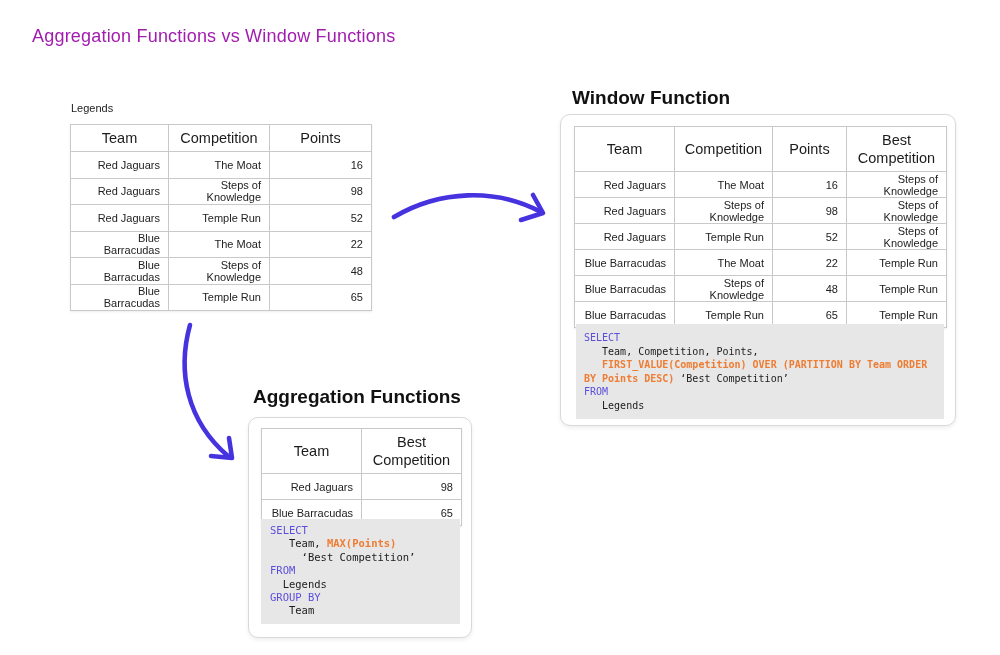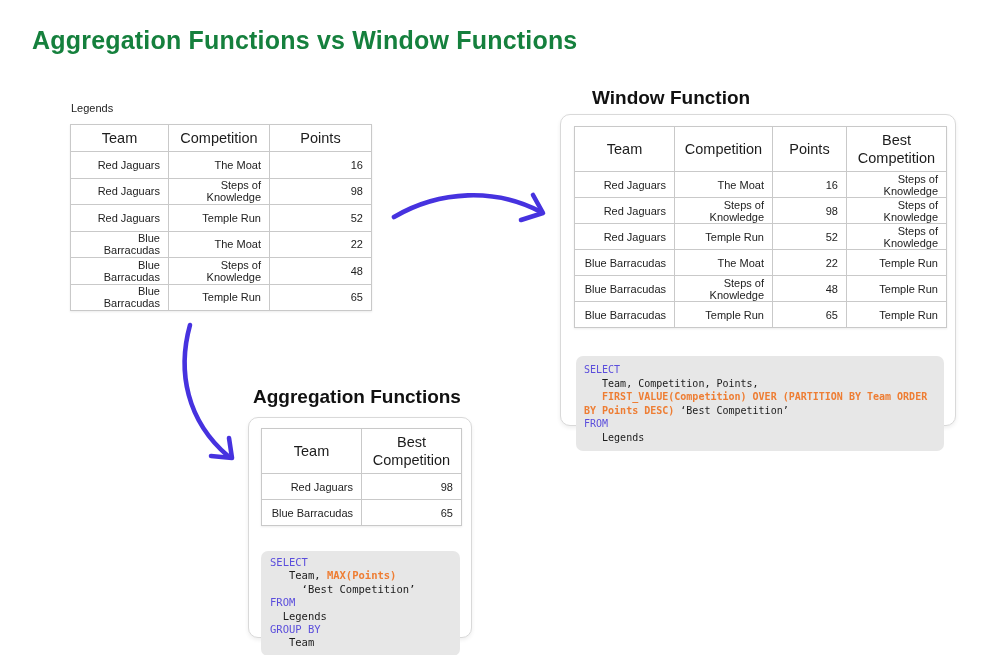--- a/index.html
+++ b/index.html
@@ -8,21 +8,21 @@
     --sql-literal:#ee7d33;
     --code-background:#e7e7e7;
     --table-border:#c9c9c9;
     --panel-border:#d9d9d9;
     --text:#1d1d1d;
   }
   *{margin:0;padding:0;box-sizing:border-box;}
   html,body{width:1000px;height:655px;background:#ffffff;overflow:hidden;
     font-family:"Liberation Sans", sans-serif;color:var(--text);}
   .abs{position:absolute;}
-  #page-title{left:32px;top:26px;font-size:25px;font-weight:bold;color:#15803d;letter-spacing:.2px;}
+  #page-title{left:32px;top:26px;font-size:18px;font-weight:normal;color:#a21caf;letter-spacing:.2px;}
   .section-title{font-size:19px;font-weight:bold;color:#111;}
 
   
   table{border-collapse:collapse;background:#fff;box-shadow:0 1px 2px rgba(0,0,0,.08);}
   th,td{border:1px solid var(--table-border);}
   th{font-size:14.5px;font-weight:400;text-align:center;vertical-align:middle;
      padding:4px 6px;line-height:1.25;color:#1c1c1c;}
   td{font-size:11px;text-align:right;vertical-align:middle;padding:0 8px;height:26px;color:#222;}
 
   #legends-label{left:71px;top:102px;font-size:11px;color:#222;}
@@ -31,29 +31,29 @@
   #legends-table td{height:26.5px;}
 
   .panel{background:#fff;border:1px solid var(--panel-border);border-radius:10px;
          box-shadow:0 2px 4px rgba(0,0,0,.07);}
   #window-panel{left:560px;top:114px;width:396px;height:312px;}
   #window-table{position:absolute;left:13px;top:11px;}
   #window-table th{height:35px;}
   #window-table td{height:26px;}
 
   #agg-title{left:253px;top:386px;}
-  #window-title{left:572px;top:87px;margin-left:20px;}
+  #window-title{left:572px;top:87px;}
   #agg-panel{left:248px;top:417px;width:224px;height:221px;}
   #agg-table{position:absolute;left:12px;top:10px;}
   #agg-table th{height:30px;}
   #agg-table td{height:26px;}
 
   
-  .code{position:absolute;background:var(--code-background);border-radius:7px;
-        font-family:"DejaVu Sans Mono", monospace;white-space:pre;color:#1b1b1b;margin-top:32px;}
+  .code{position:absolute;background:var(--code-background);border-radius:0;
+        font-family:"DejaVu Sans Mono", monospace;white-space:pre;color:#1b1b1b;}
   #window-sql{left:15px;top:209px;width:368px;height:95px;padding:7px 8px;
               font-size:10px;line-height:13.5px;}
   #agg-sql{left:12px;top:101px;width:199px;height:105px;padding:5px 9px;
            font-size:10.5px;line-height:13.4px;}
   .c-kw{color:var(--sql-keyword);}
   .c-fn{color:var(--sql-literal);font-weight:bold;}
   .c-pl{color:#1b1b1b;}
 
   
   #arrows{left:0;top:0;width:1000px;height:655px;pointer-events:none;}

